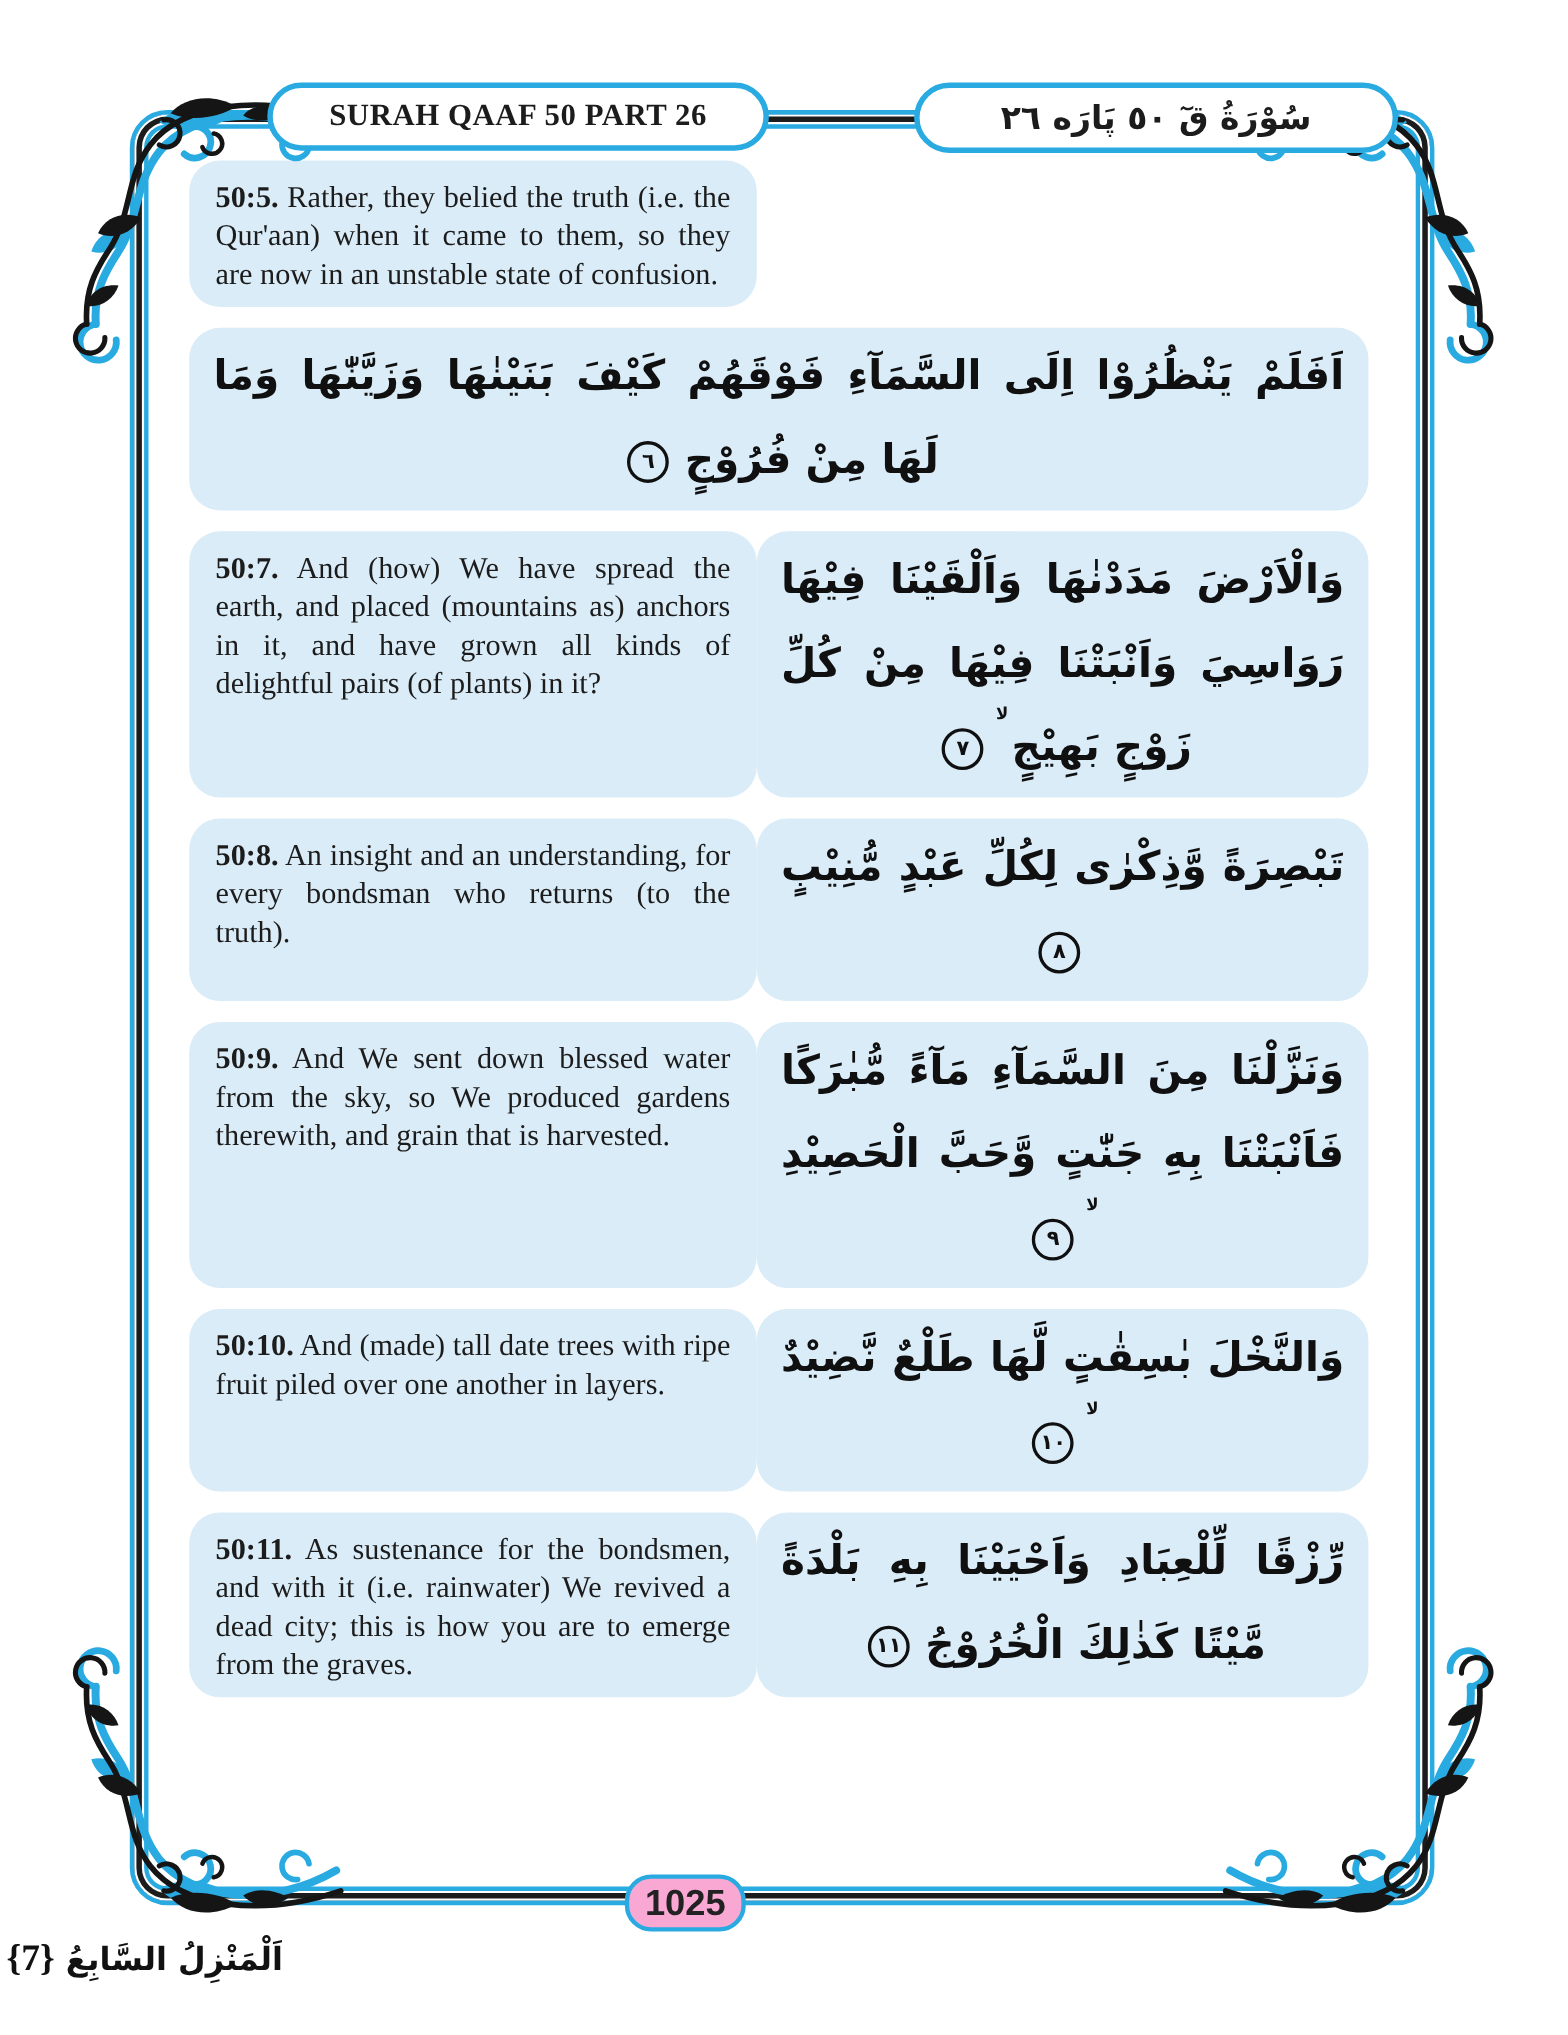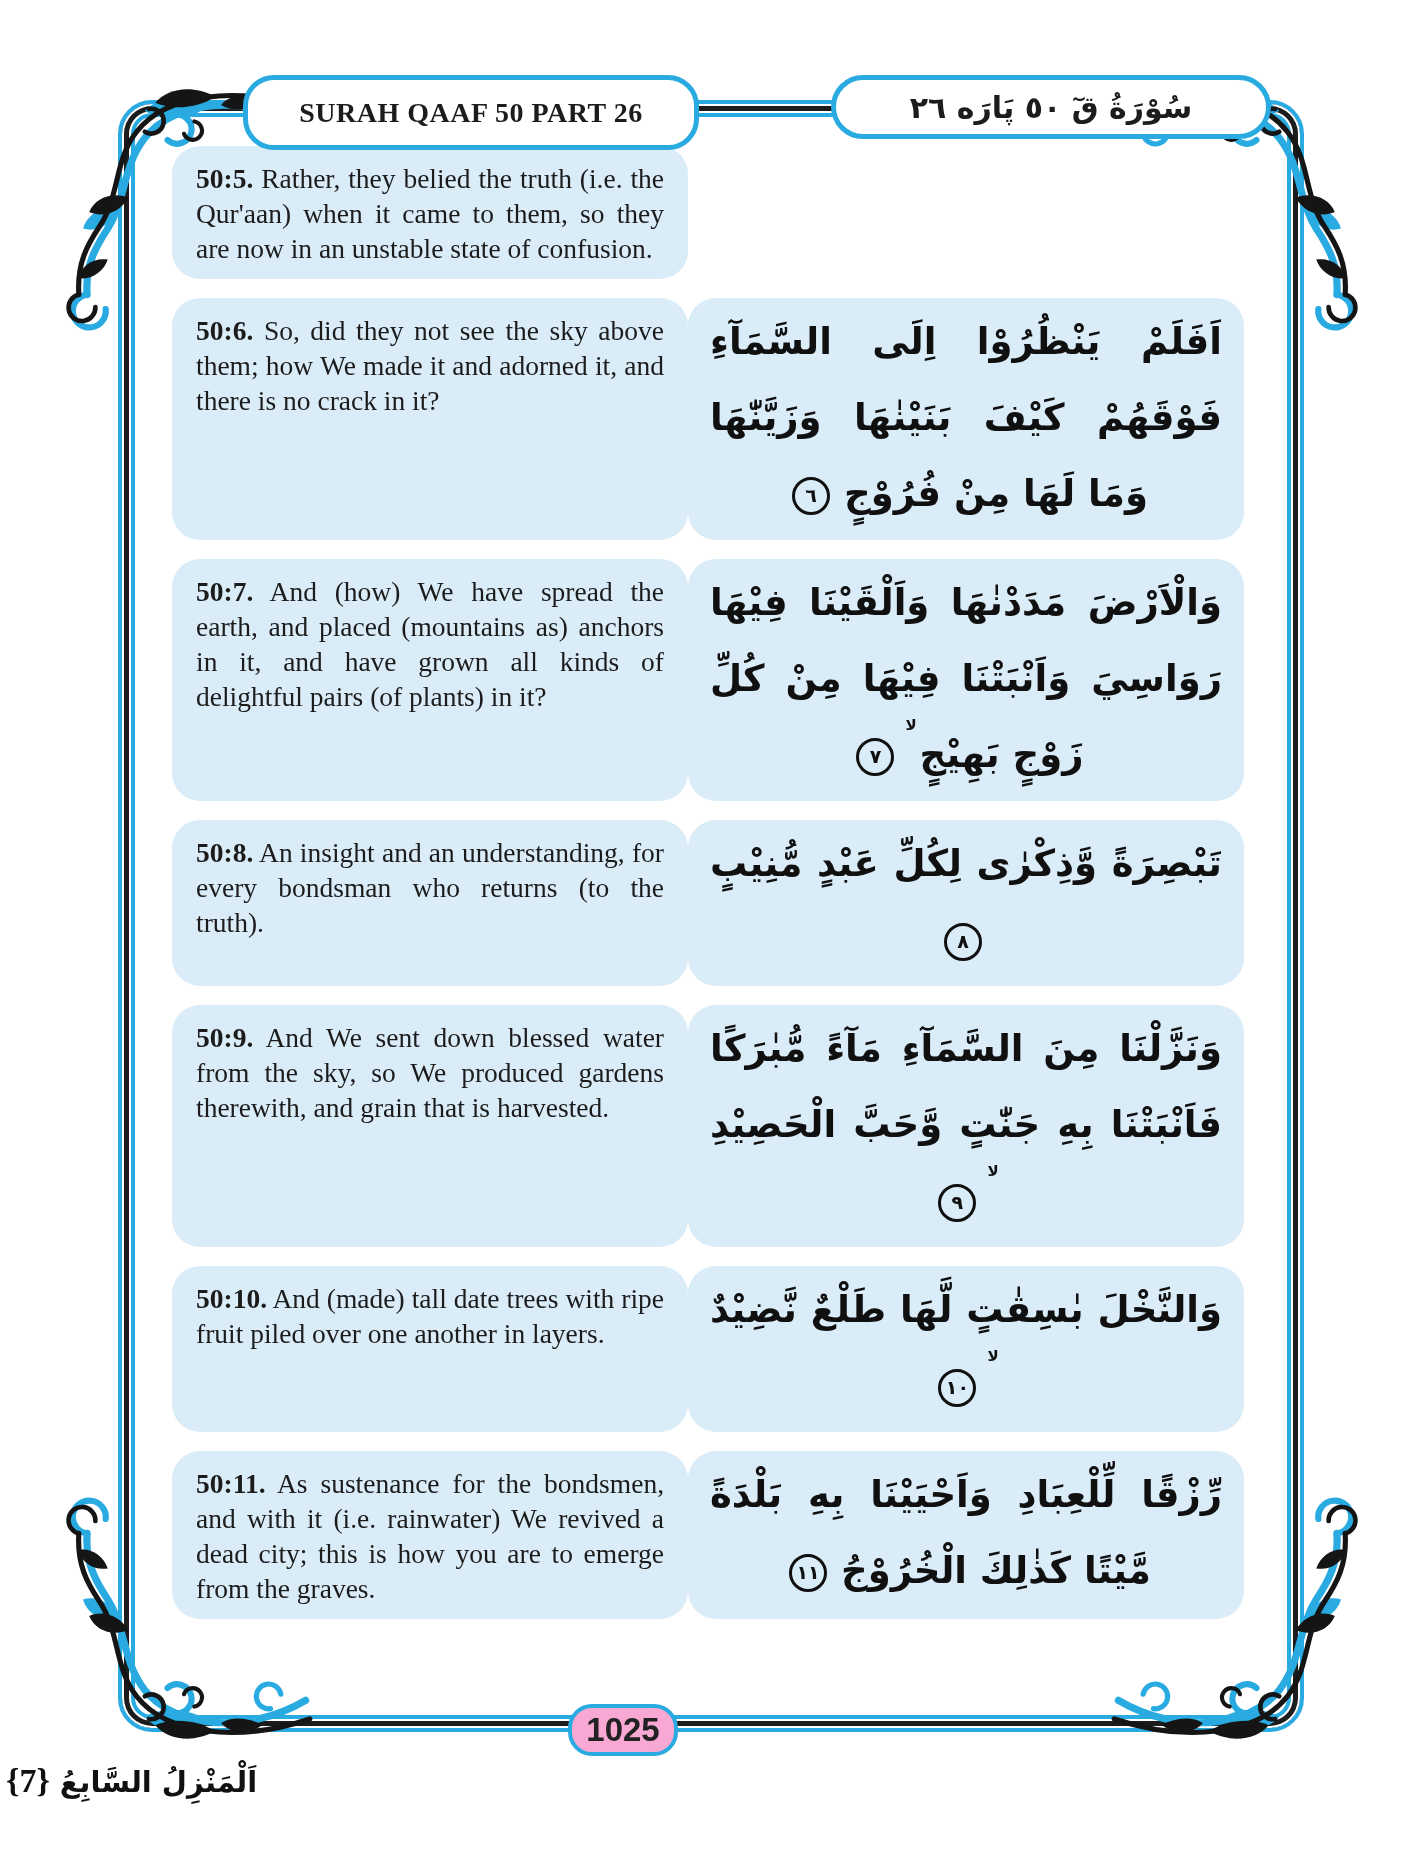--- a/index.html
+++ b/index.html
@@ -33,21 +33,21 @@
   .corner{position:absolute;width:268px;height:268px;z-index:3;}
   .corner.tl{left:50px;top:74px;}
   .corner.tr{left:1106px;top:74px;transform:scaleX(-1);}
   .corner.bl{left:50px;top:1486px;transform:scaleY(-1);}
   .corner.br{left:1106px;top:1486px;transform:scale(-1,-1);}
   
   .pill{
     position:absolute;background:#fff;border:5px solid var(--accent);
     display:flex;align-items:center;justify-content:center;z-index:4;
   }
-  .pill-en{left:243px;top:75px;width:456px;height:75px;border-radius:31px;
+  .pill-en{left:243px;top:75px;width:456px;height:62px;border-radius:31px;
     font-weight:bold;font-size:28px;letter-spacing:.5px;}
   .pill-ar{left:831px;top:75px;width:440px;height:64px;border-radius:32px;
     direction:rtl;font-family:"DejaVu Sans",sans-serif;font-weight:bold;font-size:30px;}
   
   .content{position:absolute;left:172px;top:146px;width:1072px;z-index:2;}
   .row{display:flex;gap:0;margin-bottom:19px;align-items:stretch;}
   .en-block{
     width:516px;flex:0 0 516px;background:var(--block-bg);border-radius:28px;
     padding:15px 24px 13px 24px;
     font-size:27.5px;line-height:35px;text-align:justify;text-align-last:left;
@@ -145,24 +145,20 @@
   <div class="content">
 
     <div class="row">
       <div class="en-block">
         <span class="vnum">50:5.</span>
         <span>Rather, they belied the truth (i.e. the Qur'aan) when it came to them, so they are now in an unstable state of confusion.</span>
       </div>
     </div>
 
     <div class="row">
-      <div class="en-block">
-        <span class="vnum">50:6.</span>
-        <span>So, did they not see the sky above them; how We made it and adorned it, and there is no crack in it?</span>
-      </div>
       <div class="ar-block">
         <span>اَفَلَمْ يَنْظُرُوْا اِلَى السَّمَآءِ فَوْقَهُمْ كَيْفَ بَنَيْنٰهَا وَزَيَّنّٰهَا وَمَا لَهَا مِنْ فُرُوْجٍ</span><span class="ayah-wrap"><sup class="stop-sign"></sup><span class="ayah-circle">٦</span></span>
       </div>
     </div>
 
     <div class="row">
       <div class="en-block">
         <span class="vnum">50:7.</span>
         <span>And (how) We have spread the earth, and placed (mountains as) anchors in it, and have grown all kinds of delightful pairs (of plants) in it?</span>
       </div>

